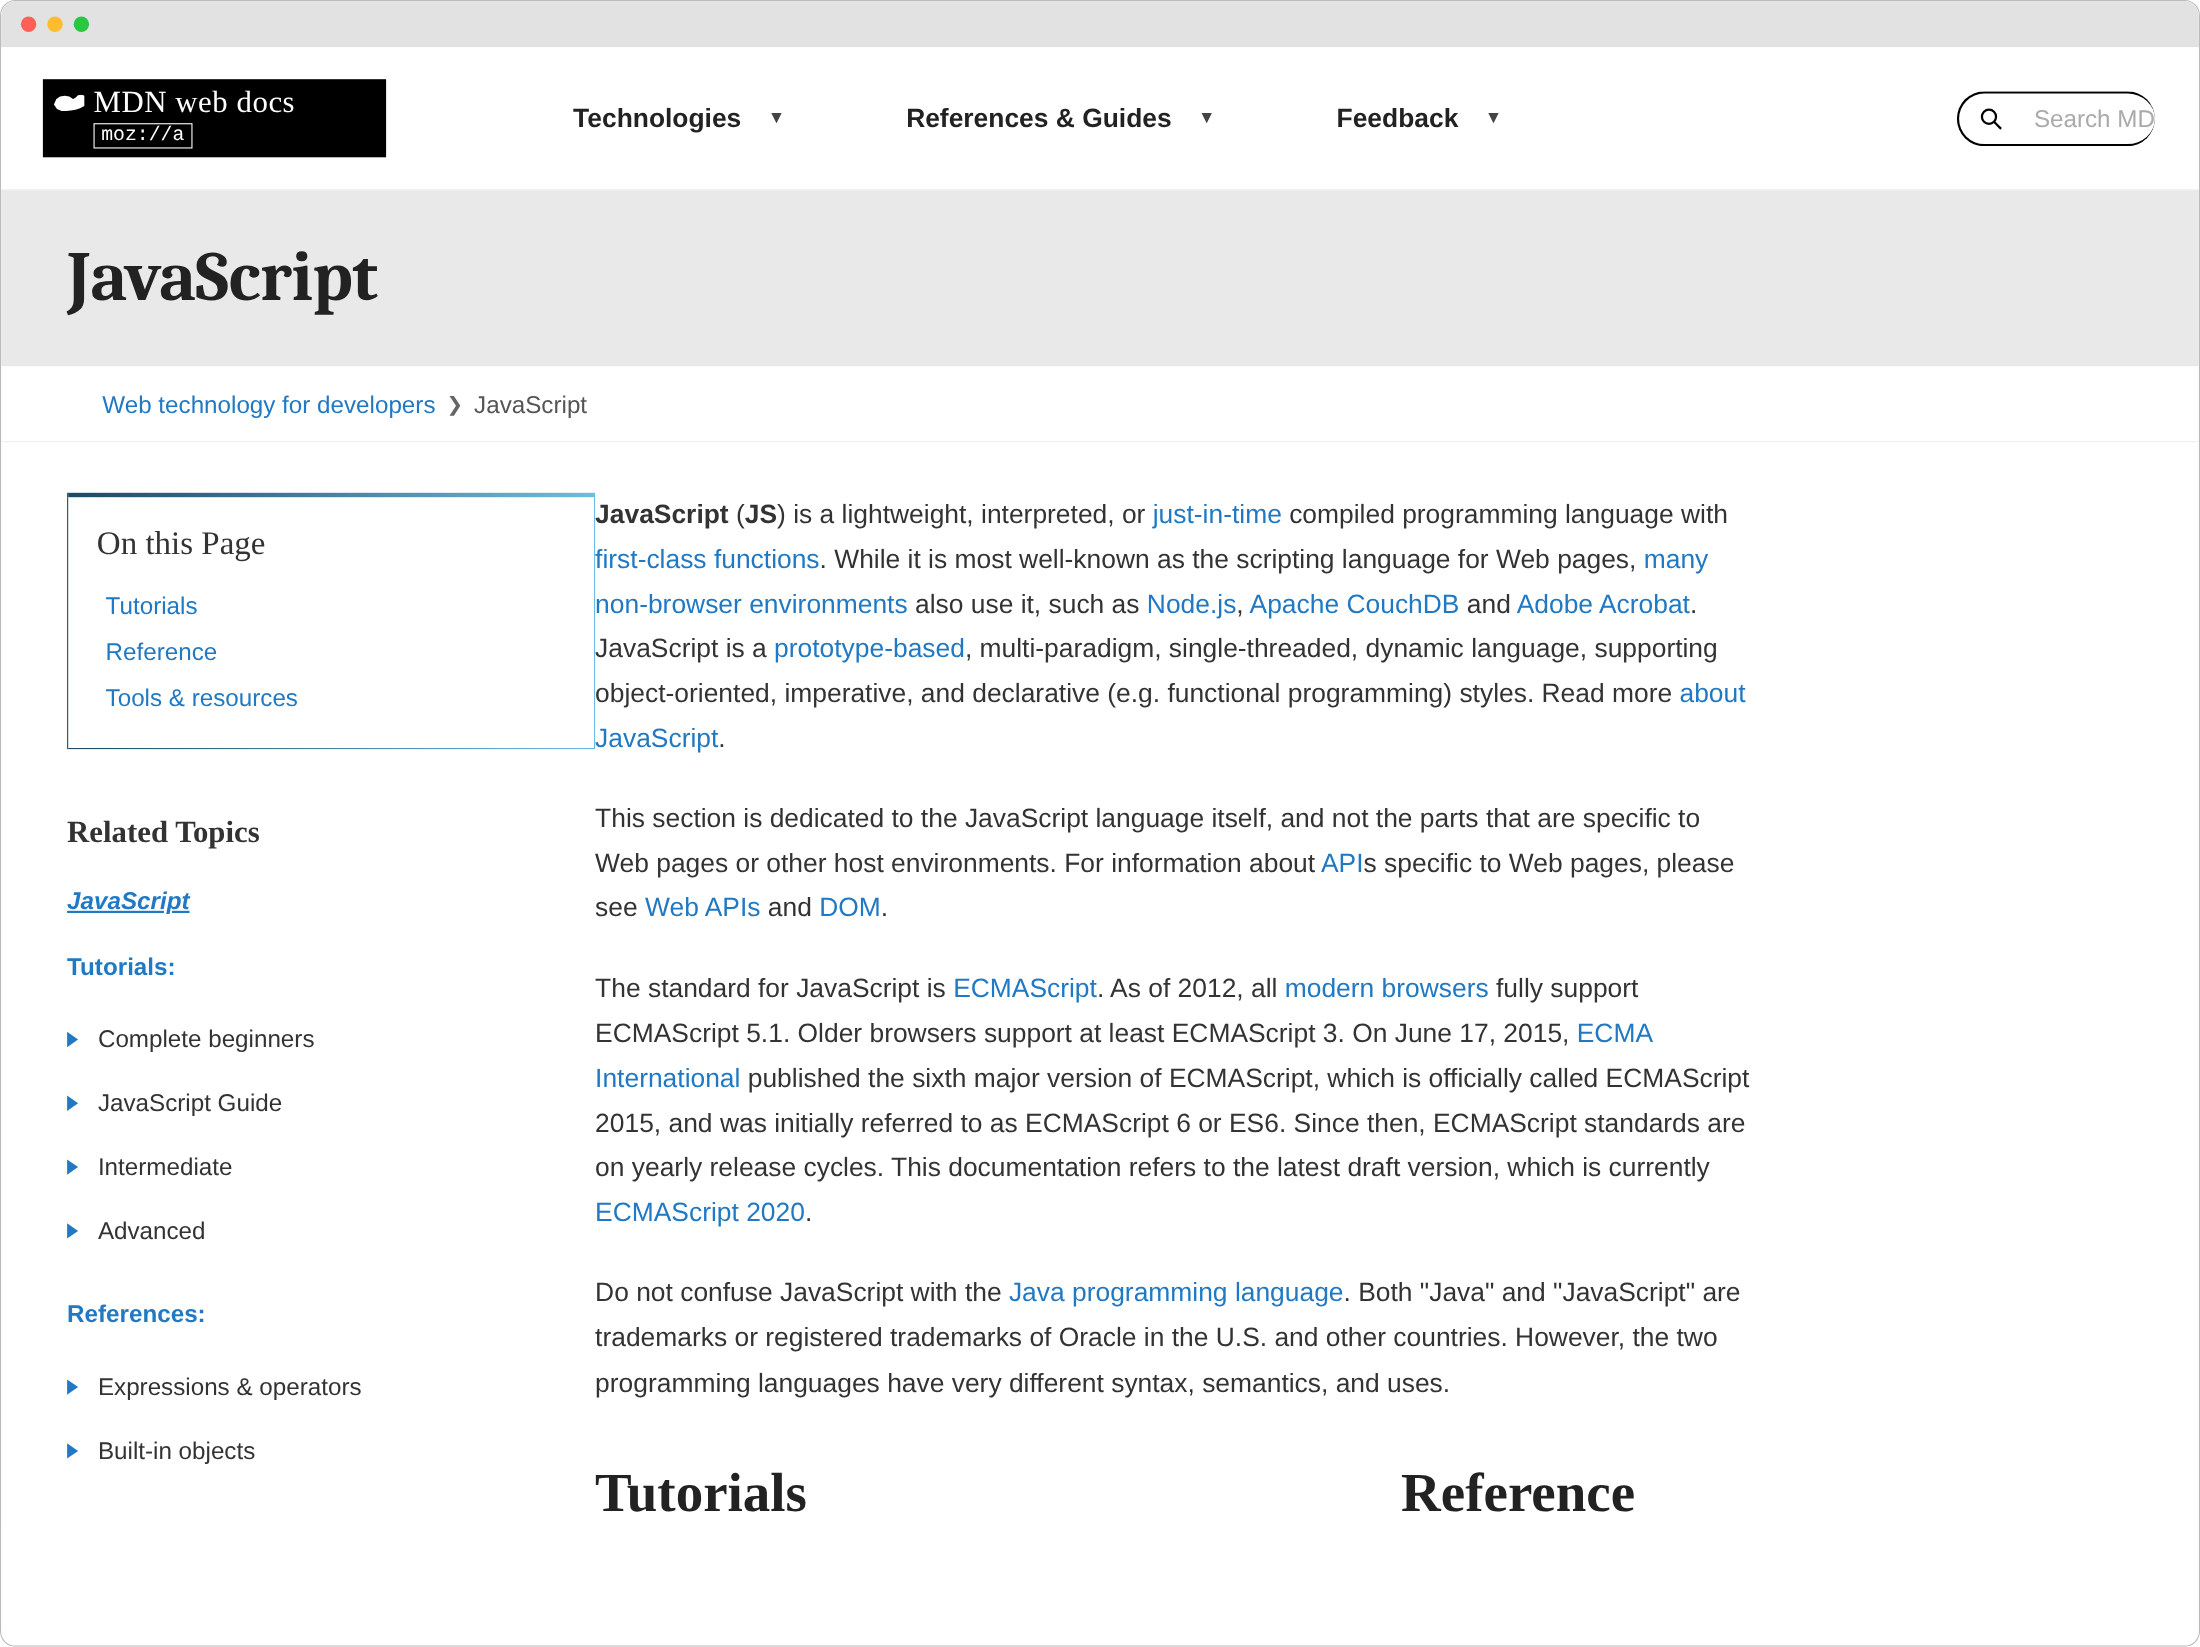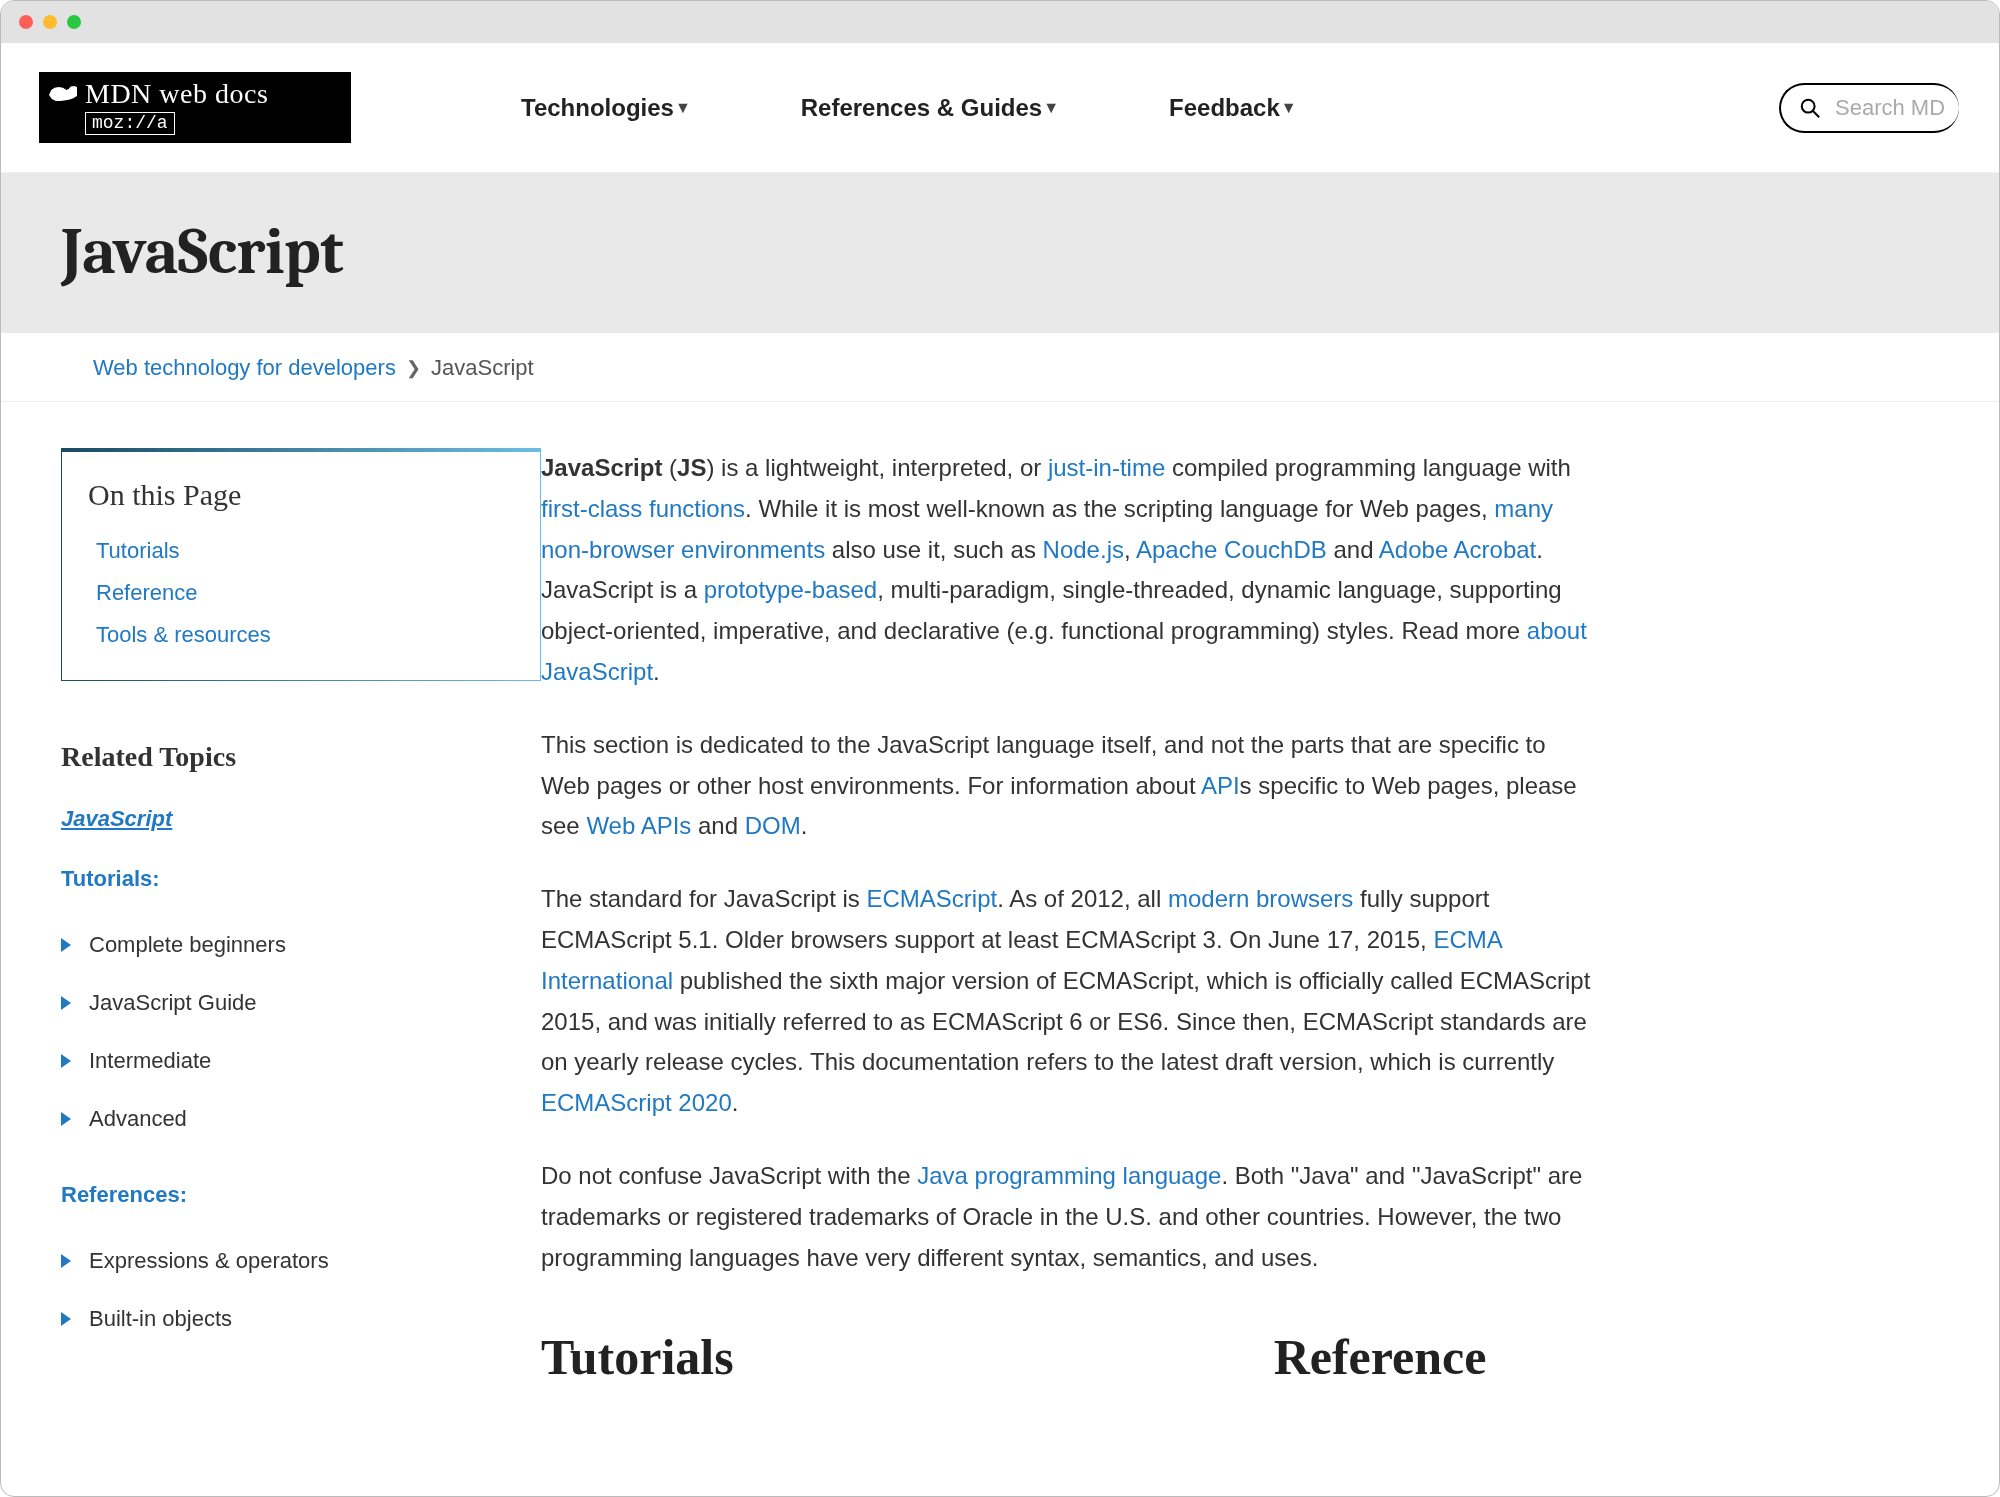--- a/index.html
+++ b/index.html
@@ -69,21 +69,21 @@
   }
 
   .nav-items {
     display: flex;
     gap: 110px;
     margin-left: 170px;
     font-size: 24px;
     font-weight: bold;
     color: #222;
   }
-  .nav-item { display: flex; align-items: center; gap: 1px; cursor: pointer; }
+  .nav-item { display: flex; align-items: center; gap: 24px; cursor: pointer; }
   .nav-caret { font-size: 16px; color: #444; }
 
   .search-wrap {
     margin-left: auto;
     display: flex;
     align-items: center;
     border: 2px solid #000;
     border-radius: 32px;
     border-right: none;
     height: 50px;
@@ -92,21 +92,21 @@
     overflow: hidden;
     background: #fff;
   }
   .search-icon {
     width: 22px; height: 22px; flex-shrink: 0;
   }
   .search-input {
     border: none;
     outline: none;
     font-size: 22px;
-    margin-left: 14px;
+    margin-left: 28px;
     color: #333;
     width: 140px;
     background: transparent;
   }
   .search-input::placeholder { color: #aaa; }
 
   
   .hero {
     background: #e9e9e9;
     padding: 42px 60px 44px 60px;

